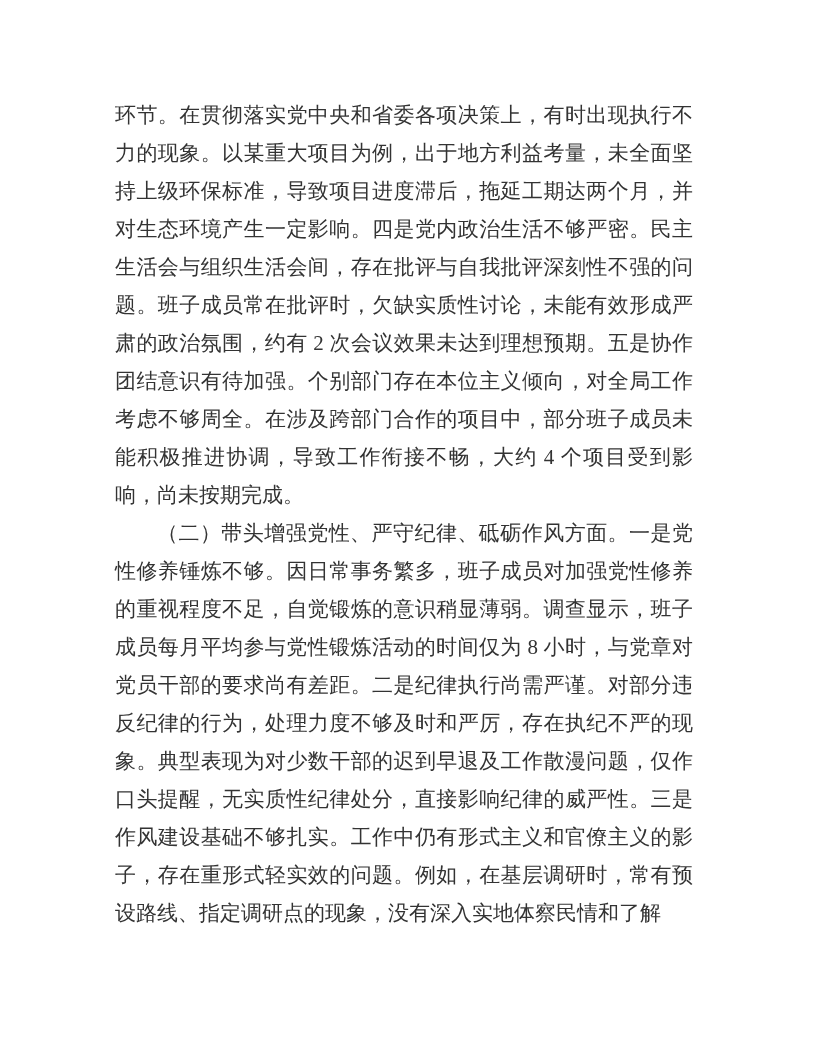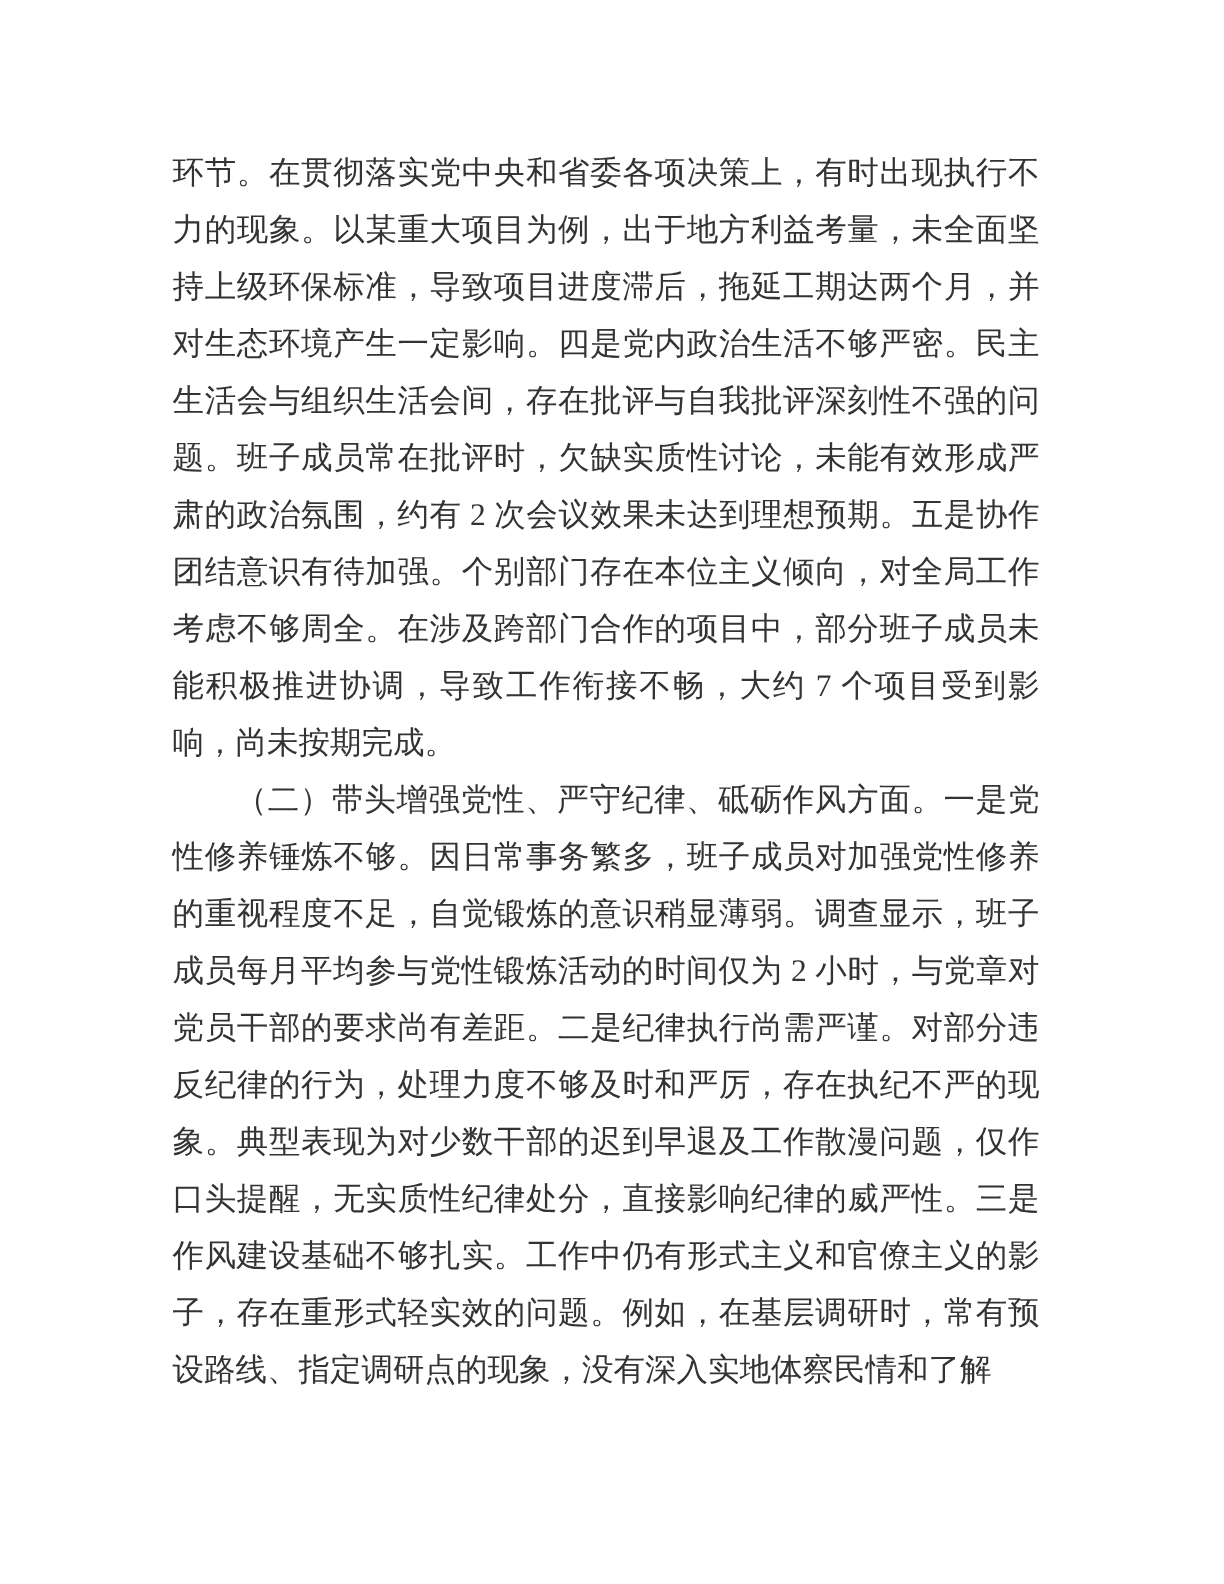--- a/index.html
+++ b/index.html
@@ -34,16 +34,16 @@
   }
   .para.indented {
     text-indent: 2em;
   }
 </style>
 </head>
 <body>
 
 <div class="page">
   <div class="content">
-    <p class="para">环节。在贯彻落实党中央和省委各项决策上，有时出现执行不力的现象。以某重大项目为例，出于地方利益考量，未全面坚持上级环保标准，导致项目进度滞后，拖延工期达两个月，并对生态环境产生一定影响。四是党内政治生活不够严密。民主生活会与组织生活会间，存在批评与自我批评深刻性不强的问题。班子成员常在批评时，欠缺实质性讨论，未能有效形成严肃的政治氛围，约有 2 次会议效果未达到理想预期。五是协作团结意识有待加强。个别部门存在本位主义倾向，对全局工作考虑不够周全。在涉及跨部门合作的项目中，部分班子成员未能积极推进协调，导致工作衔接不畅，大约 7 个项目受到影响，尚未按期完成。</p>
-    <p class="para indented">（二）带头增强党性、严守纪律、砥砺作风方面。一是党性修养锤炼不够。因日常事务繁多，班子成员对加强党性修养的重视程度不足，自觉锻炼的意识稍显薄弱。调查显示，班子成员每月平均参与党性锻炼活动的时间仅为 2 小时，与党章对党员干部的要求尚有差距。二是纪律执行尚需严谨。对部分违反纪律的行为，处理力度不够及时和严厉，存在执纪不严的现象。典型表现为对少数干部的迟到早退及工作散漫问题，仅作口头提醒，无实质性纪律处分，直接影响纪律的威严性。三是作风建设基础不够扎实。工作中仍有形式主义和官僚主义的影子，存在重形式轻实效的问题。例如，在基层调研时，常有预设路线、指定调研点的现象，没有深入实地体察民情和了解</p>
+    <p class="para">环节。在贯彻落实党中央和省委各项决策上，有时出现执行不力的现象。以某重大项目为例，出于地方利益考量，未全面坚持上级环保标准，导致项目进度滞后，拖延工期达两个月，并对生态环境产生一定影响。四是党内政治生活不够严密。民主生活会与组织生活会间，存在批评与自我批评深刻性不强的问题。班子成员常在批评时，欠缺实质性讨论，未能有效形成严肃的政治氛围，约有 2 次会议效果未达到理想预期。五是协作团结意识有待加强。个别部门存在本位主义倾向，对全局工作考虑不够周全。在涉及跨部门合作的项目中，部分班子成员未能积极推进协调，导致工作衔接不畅，大约 4 个项目受到影响，尚未按期完成。</p>
+    <p class="para indented">（二）带头增强党性、严守纪律、砥砺作风方面。一是党性修养锤炼不够。因日常事务繁多，班子成员对加强党性修养的重视程度不足，自觉锻炼的意识稍显薄弱。调查显示，班子成员每月平均参与党性锻炼活动的时间仅为 8 小时，与党章对党员干部的要求尚有差距。二是纪律执行尚需严谨。对部分违反纪律的行为，处理力度不够及时和严厉，存在执纪不严的现象。典型表现为对少数干部的迟到早退及工作散漫问题，仅作口头提醒，无实质性纪律处分，直接影响纪律的威严性。三是作风建设基础不够扎实。工作中仍有形式主义和官僚主义的影子，存在重形式轻实效的问题。例如，在基层调研时，常有预设路线、指定调研点的现象，没有深入实地体察民情和了解</p>
   </div>
 </div>
 
 </body></html>

